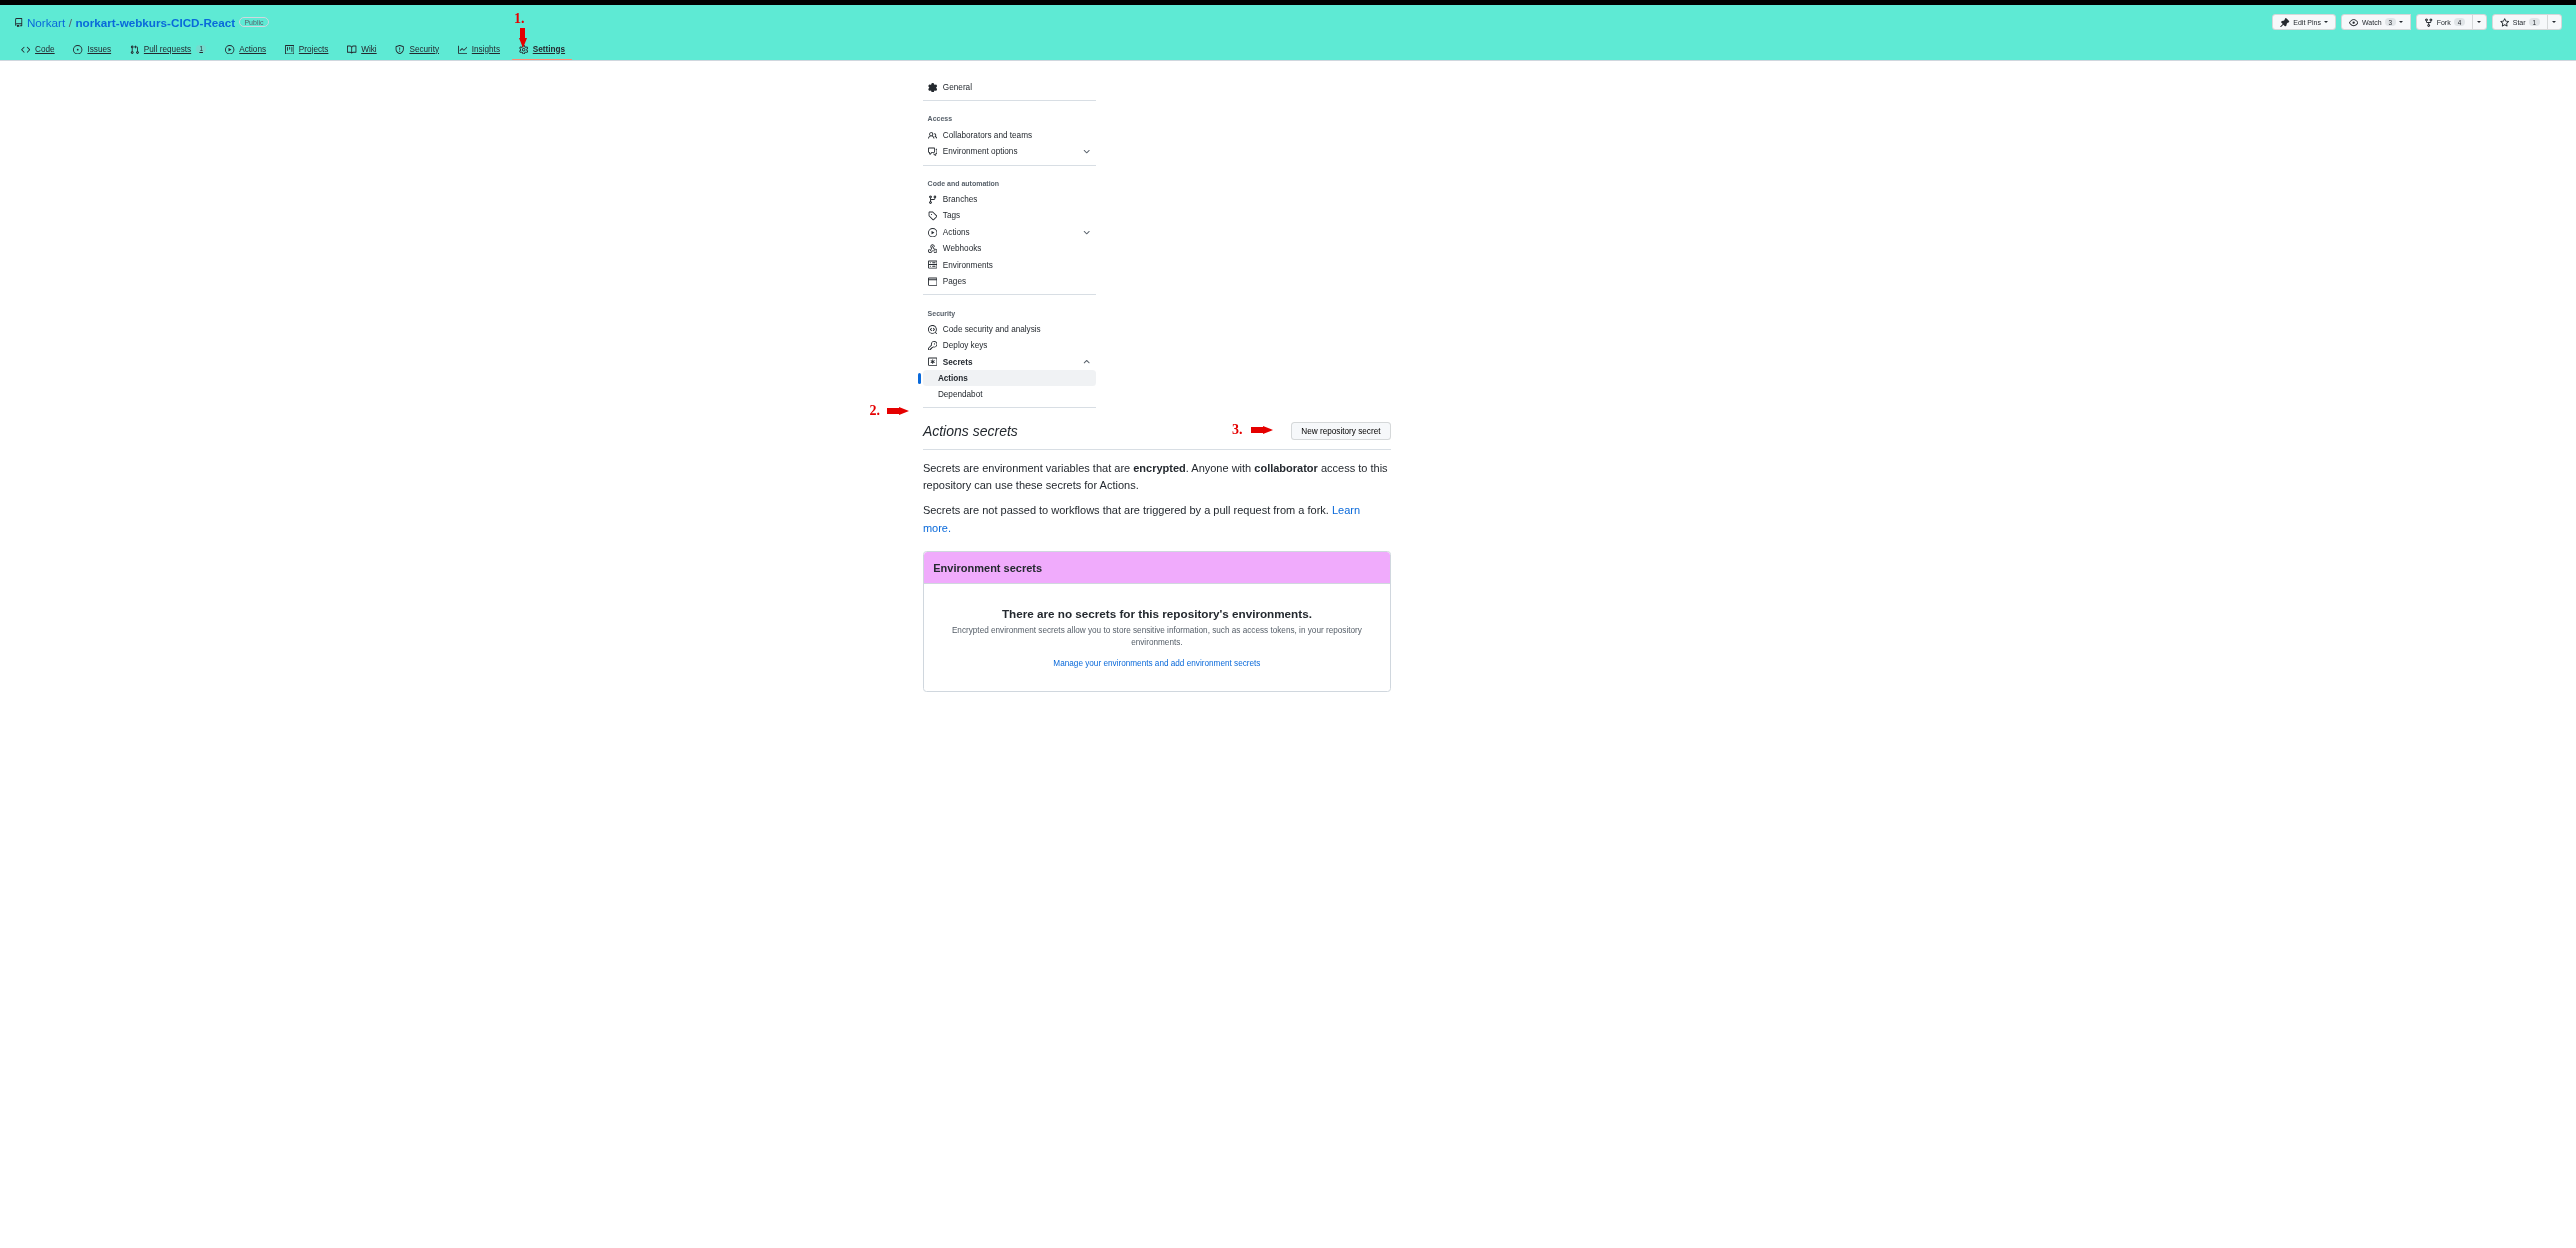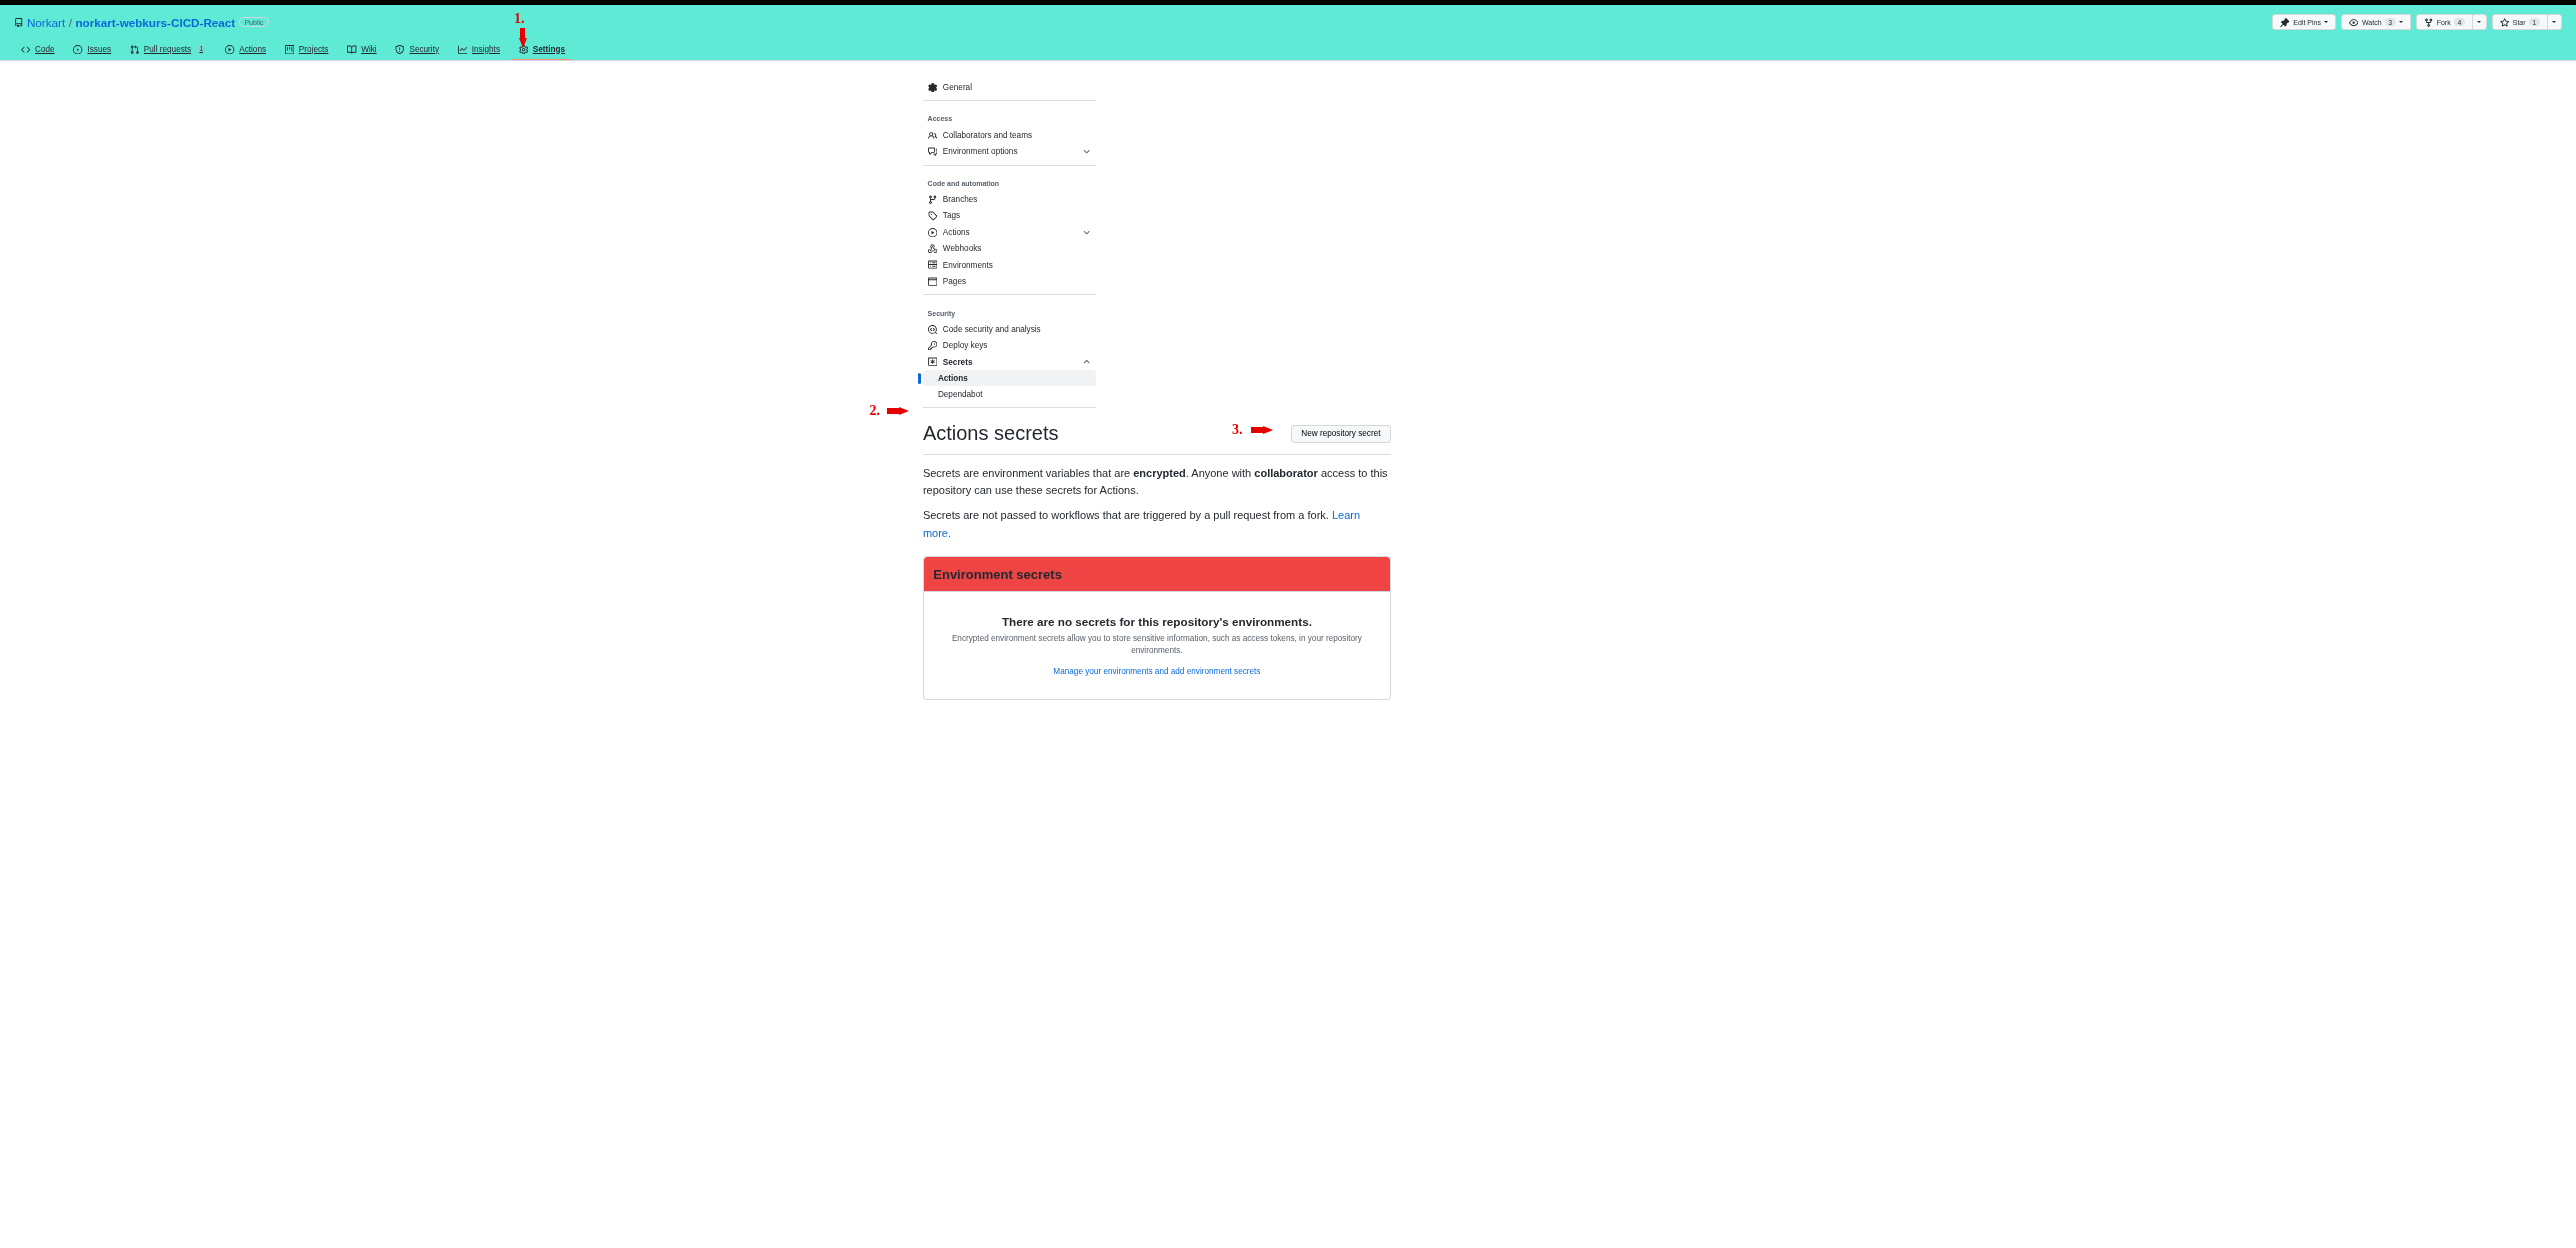--- a/index.html
+++ b/index.html
@@ -126,44 +126,44 @@
     }
     .main { flex: 1; max-width: 468px; }
     .main-header {
       display: flex;
       align-items: center;
       justify-content: space-between;
       padding-bottom: 9.4px;
       border-bottom: 0.6px solid #d8dee4;
       margin-bottom: 9.4px;
     }
-    .main-header h2 { font-size: 20px; font-weight: 400; }
+    .main-header h2 { font-size: 14px; font-weight: 400; font-style: italic; }
     .btn-primary {
       background: #f6f8fa;
       border: 0.6px solid rgba(27,31,36,0.15);
       border-radius: 3.5px;
       padding: 3.5px 9.4px;
       font-size: 8.2px;
       font-weight: 500;
       cursor: pointer;
     }
     .desc { color: #24292f; font-size:11px; line-height:1.6; margin-bottom:7px; }
     .desc a { color:#0969da; text-decoration:none; }
     .box {
       border: 0.6px solid #d0d7de;
       border-radius: 3.5px;
       margin-top: 14px;
     }
     .box-header {
-      background: #ef4444;
+      background: #f0abfc;
       border-bottom: 0.6px solid #d0d7de;
       padding: 9.4px;
       font-weight: 600;
       border-radius: 3.5px 3.5px 0 0;
-      font-size: 13px;
+      font-size: 11px;
     }
     .box-body { padding: 23.4px 19px; text-align:center; }
     .box-body h3 { font-size: 11.7px; font-weight: 600; margin-bottom:4.7px; }
     .box-body p { color:#57606a; font-size:8.2px; margin-bottom:9.4px; line-height:1.5; }
     .box-body a { color:#0969da; text-decoration:none; font-size:8.2px; }
     .annot {
       position: absolute;
       color: #e50000;
       font-family: "Times New Roman", serif;
       font-size: 14px;

